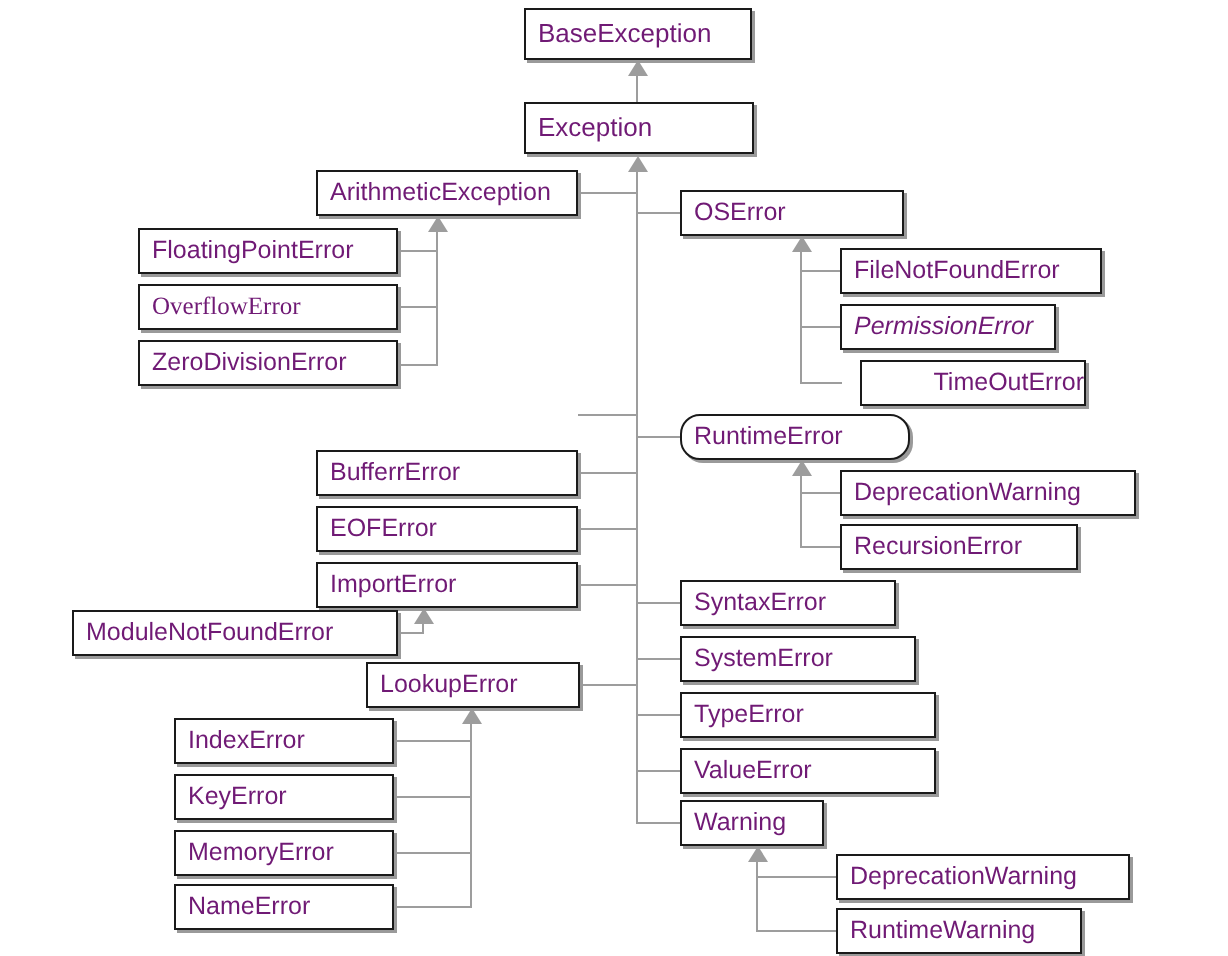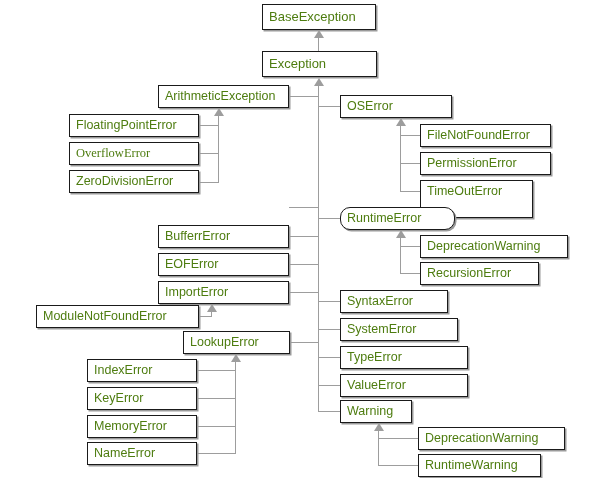--- a/index.html
+++ b/index.html
@@ -6,21 +6,21 @@
   body{width:614px;height:478px;font-family:"Liberation Sans",sans-serif;overflow:hidden;}
   #diagram{position:relative;width:614px;height:478px;background:#fff;}
   .node{
     position:absolute;
     box-sizing:border-box;
     background:#ffffff;
     border:1.6px solid #1a1a1a;
     box-shadow:1.5px 1.5px 0 0 #9a9a9a;
     font-size:12.5px;
     line-height:20px;
-    color:#4d7c0f;
+    color:#701a75;
     padding-left:6px;
     white-space:nowrap;
     overflow:hidden;
     z-index:5;
   }
   .edge{position:absolute;background:#9d9d9d;z-index:1;}
   .edge.h{height:1.4px;}
   .edge.v{width:1.4px;}
   .arrow{
     position:absolute;
@@ -104,22 +104,22 @@
   <div class="node" style="left:36px;top:305px;width:163px;height:23px;">ModuleNotFoundError</div>
 
   <div class="node" style="left:183px;top:331px;width:107px;height:23px;">LookupError</div>
   <div class="node" style="left:87px;top:359px;width:110px;height:23px;">IndexError</div>
   <div class="node" style="left:87px;top:387px;width:110px;height:23px;">KeyError</div>
   <div class="node" style="left:87px;top:415px;width:110px;height:23px;">MemoryError</div>
   <div class="node" style="left:87px;top:442px;width:110px;height:23px;">NameError</div>
 
   <div class="node" style="left:340px;top:95px;width:112px;height:23px;">OSError</div>
   <div class="node" style="left:420px;top:124px;width:131px;height:23px;">FileNotFoundError</div>
-  <div class="node" style="left:420px;top:152px;width:131px;height:23px;">PermissionError</div>
-  <div class="node" style="left:420px;top:180px;width:113px;height:38px;">TimeOutError</div>
+  <div class="node" style="left:420px;top:152px;width:108px;height:23px;font-style:italic;">PermissionError</div>
+  <div class="node" style="left:430px;top:180px;width:113px;height:23px;text-align:right;">TimeOutError</div>
 
   <div class="node" style="left:340px;top:207px;width:115px;height:23px;border-radius:10px;">RuntimeError</div>
   <div class="node" style="left:420px;top:235px;width:148px;height:23px;">DeprecationWarning</div>
   <div class="node" style="left:420px;top:262px;width:119px;height:23px;">RecursionError</div>
 
   <div class="node" style="left:340px;top:290px;width:108px;height:23px;">SyntaxError</div>
   <div class="node" style="left:340px;top:318px;width:118px;height:23px;">SystemError</div>
   <div class="node" style="left:340px;top:346px;width:128px;height:23px;">TypeError</div>
   <div class="node" style="left:340px;top:374px;width:128px;height:23px;">ValueError</div>
   <div class="node" style="left:340px;top:400px;width:72px;height:23px;">Warning</div>

